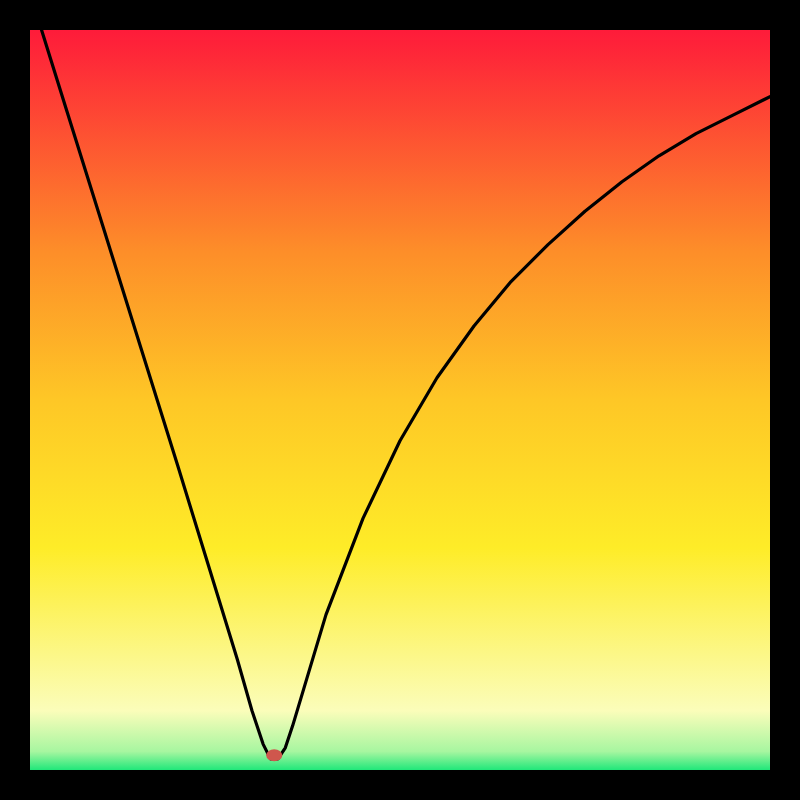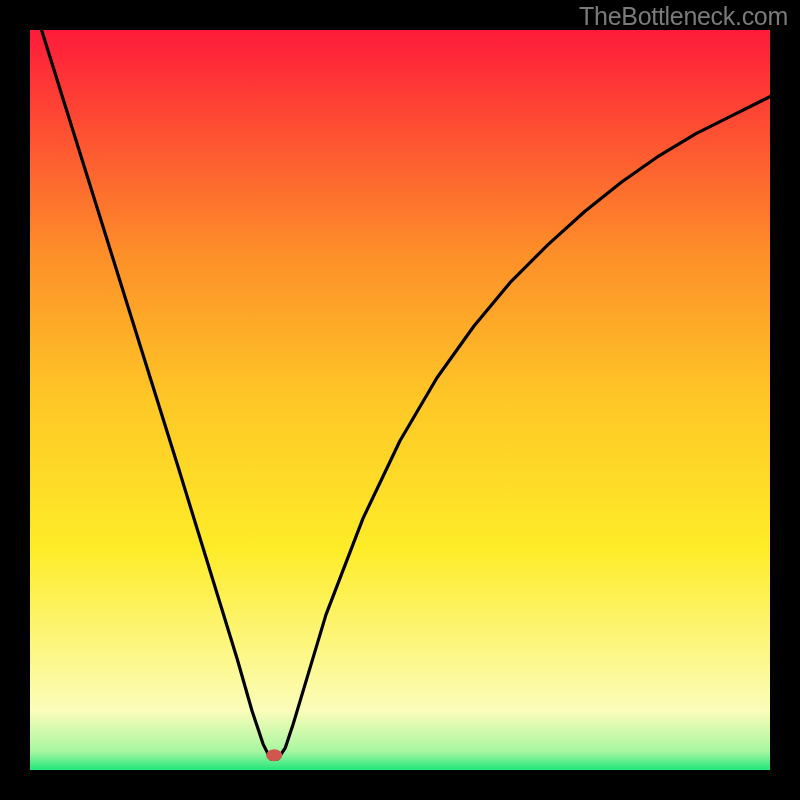--- a/index.html
+++ b/index.html
@@ -32,21 +32,20 @@
     left: 30px;
     top: 30px;
     width: 740px;
     height: 740px;
   }
 </style>
 </head>
 <body>
 
 <div class="frame">
-  <div class="watermark">TheBottleneck.com</div>
 
   <svg class="plot" viewBox="0 0 740 740" preserveAspectRatio="none">
     <defs>
       <linearGradient id="bg-grad" x1="0" y1="0" x2="0" y2="1">
         <stop id="g0" offset="0%" stop-color="#fe1b3a"></stop>
         <stop id="g1" offset="30%" stop-color="#fd8e29"></stop>
         <stop id="g2" offset="50%" stop-color="#fec726"></stop>
         <stop id="g3" offset="70%" stop-color="#feec28"></stop>
         <stop id="g4" offset="92%" stop-color="#fbfdba"></stop>
         <stop id="g5" offset="97.5%" stop-color="#a7f6a0"></stop>

